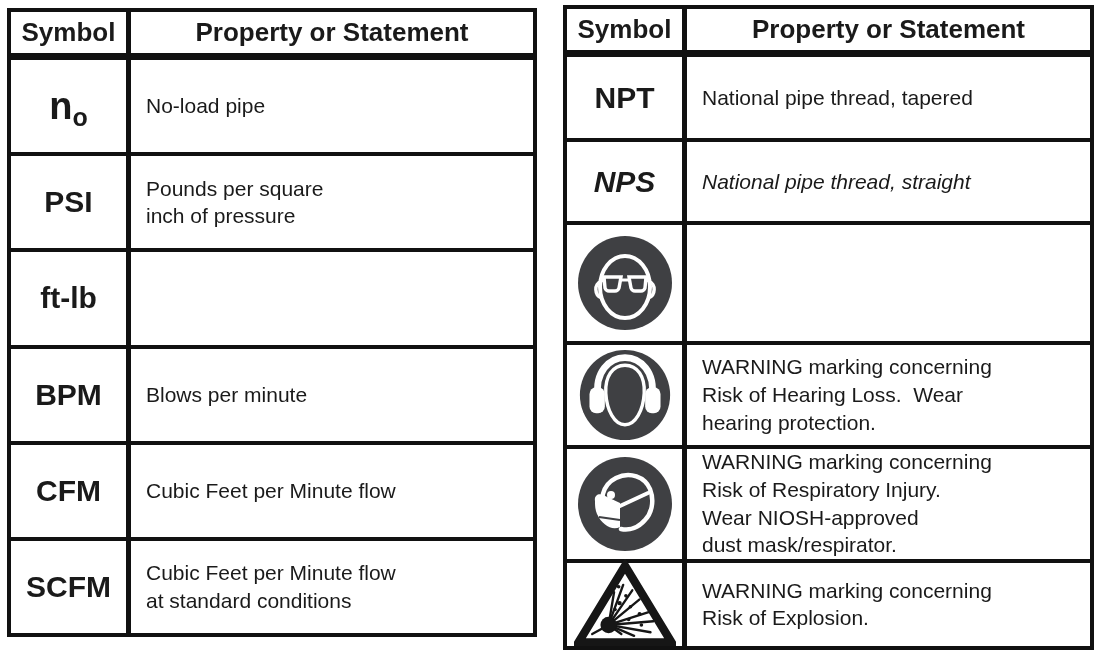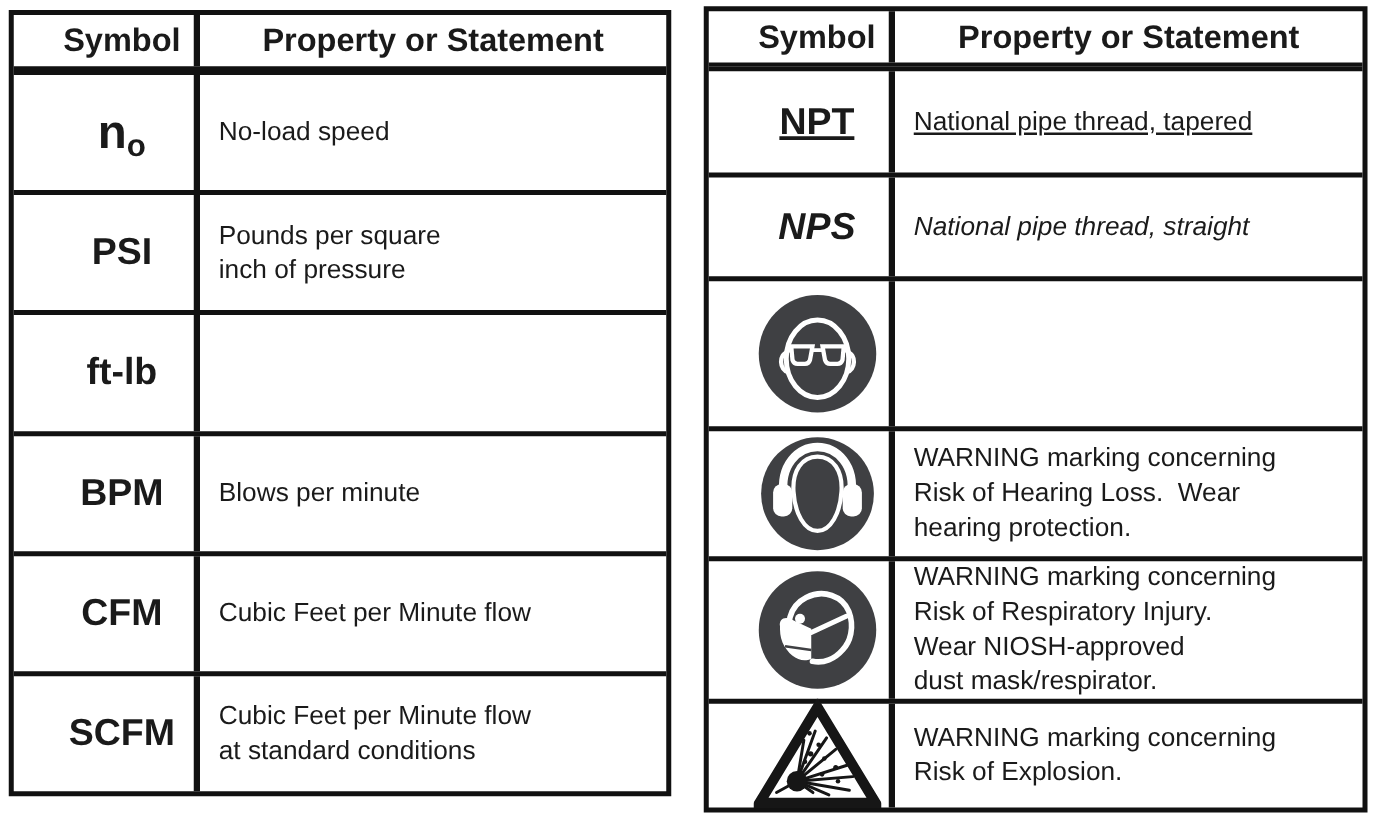--- a/index.html
+++ b/index.html
@@ -32,21 +32,20 @@
     border-bottom: 3px solid var(--border, #111111);
   }
   .cell { min-width: 0; }
   .sym-cell {
     flex: 0 0 120px;
     border-right: 5px solid var(--border, #111111);
     display: flex;
     align-items: center;
     justify-content: center;
     text-align: center;
-    margin-left: 29px;
   }
   .desc-cell {
     flex: 1 1 auto;
     display: flex;
     align-items: center;
     padding: 5px 8px 5px 15px;
     font-size: 21px;
     line-height: 1.32;
     white-space: pre-wrap;
     color: var(--text, #1a1a1a);
@@ -64,21 +63,21 @@
 <div class="tbl tbl-left">
   <div class="row header-row">
     <div class="cell sym-cell hdr">Symbol</div>
     <div class="cell desc-cell hdr">Property or Statement</div>
   </div>
 <div class="row">
       <div class="cell sym-cell sym">
         <span class="bign">n</span>
         <span class="bigsub">o</span>
       </div>
-      <div class="cell desc-cell">No-load speed</div>
+      <div class="cell desc-cell">No-load pipe</div>
     </div>
     <div class="row">
       <div class="cell sym-cell sym">PSI</div>
       <div class="cell desc-cell">Pounds per square
 inch of pressure</div>
     </div>
     <div class="row">
       <div class="cell sym-cell sym">ft-lb</div>
     </div>
     <div class="row">
@@ -94,21 +93,21 @@
       <div class="cell desc-cell">Cubic Feet per Minute flow
 at standard conditions</div>
     </div>
   </div>
 
 <div class="tbl tbl-right">
   <div class="row header-row">
     <div class="cell sym-cell hdr">Symbol</div>
     <div class="cell desc-cell hdr">Property or Statement</div>
   </div>
-<div class="row" style="flex: 86 1 0px; text-decoration: underline;">
+<div class="row" style="flex: 86 1 0px;">
       <div class="cell sym-cell sym">NPT</div>
       <div class="cell desc-cell">National pipe thread, tapered</div>
     </div>
     <div class="row" style="flex: 84 1 0px; font-style: italic;">
       <div class="cell sym-cell sym">NPS</div>
       <div class="cell desc-cell">National pipe thread, straight</div>
     </div>
     <div class="row" style="flex: 123 1 0px;">
       <div class="cell sym-cell icon-wrap">
         <svg width="100" height="100" viewBox="0 0 100 100">

